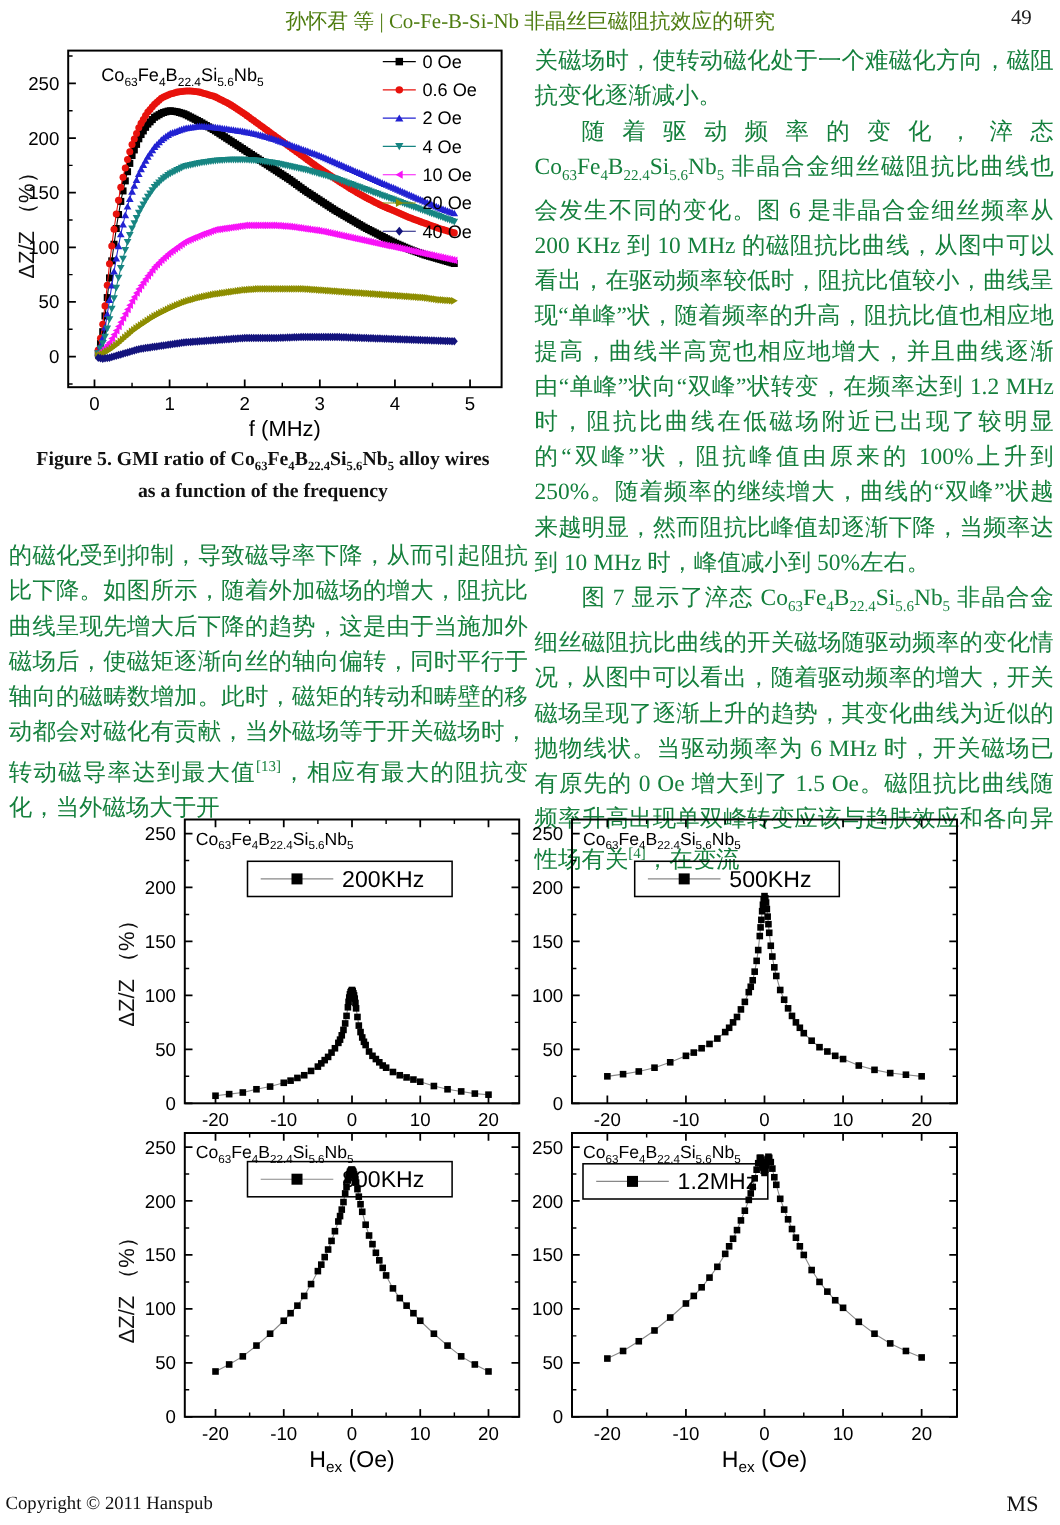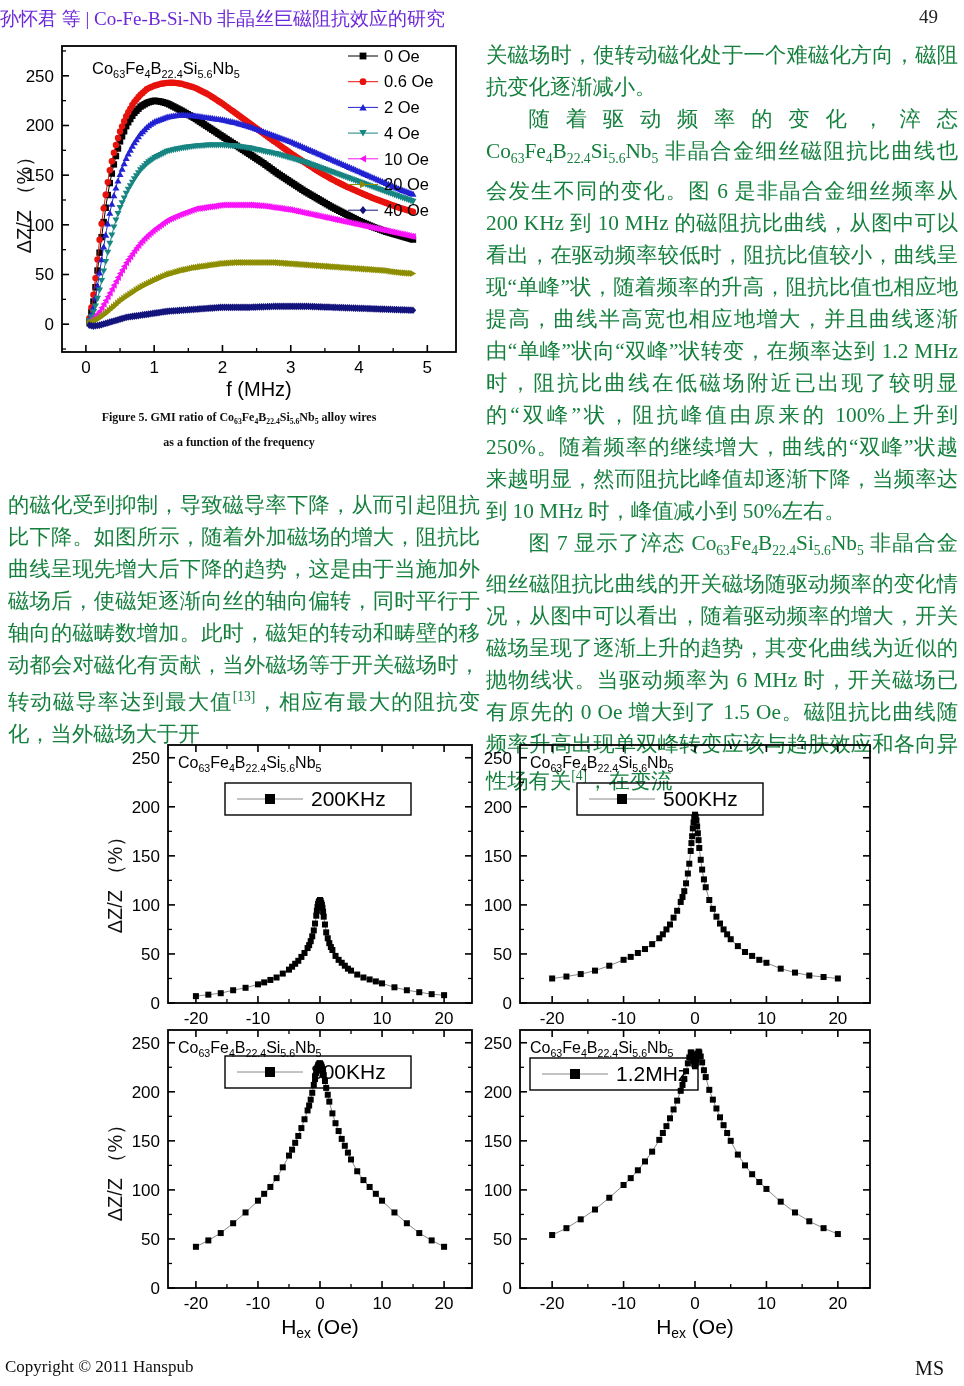--- a/index.html
+++ b/index.html
@@ -1,27 +1,27 @@
 <!DOCTYPE html>
 <html><head>
 <meta charset="utf-8">
 <style>
   html,body{margin:0;padding:0;background:#ffffff;}
   .page{position:relative;width:964px;height:1386px;background:#fff;
         font-family:"Liberation Serif",serif;color:#111;}
-  .hdr-title{position:absolute;top:6px;left:0;width:100%;
-        font-size:19px;color:#6d28d9;}
+  .hdr-title{position:absolute;top:6px;left:0;width:100%;text-align:center;
+        font-size:19px;color:#4d7c0f;}
   .hdr-page{position:absolute;top:6px;right:26px;font-size:19px;color:#222;}
   svg text{font-family:"Liberation Sans",sans-serif;fill:#000;}
   .chart{position:absolute;}
   .vlabel{position:absolute;width:120px;height:28px;text-align:center;
         transform:rotate(-90deg);font-family:"Liberation Sans",sans-serif;
         font-size:20px;white-space:nowrap;}
   .caption{position:absolute;left:8px;top:407px;width:462px;text-align:center;}
-  .cap-en{font-weight:bold;font-size:12px;line-height:21px;font-family:"Liberation Serif",serif;}
+  .cap-en{font-weight:bold;font-size:18px;line-height:21px;font-family:"Liberation Serif",serif;}
   .cap-cn{font-weight:bold;font-size:17.5px;line-height:27px;font-family:"Liberation Sans",sans-serif;}
   .col{position:absolute;width:472px;font-size:21.3px;line-height:32px;
        text-align:justify;color:#15803d;}
   .col p{margin:0;}
   .col p.ind{text-indent:2em;}
   sub{font-size:64%;} sup{font-size:64%;}
   .ftr-left{position:absolute;left:5px;top:1357px;font-size:17px;}
   .ftr-right{position:absolute;right:20px;top:1357px;font-size:20px;font-weight:normal;}
 </style>
 </head>

